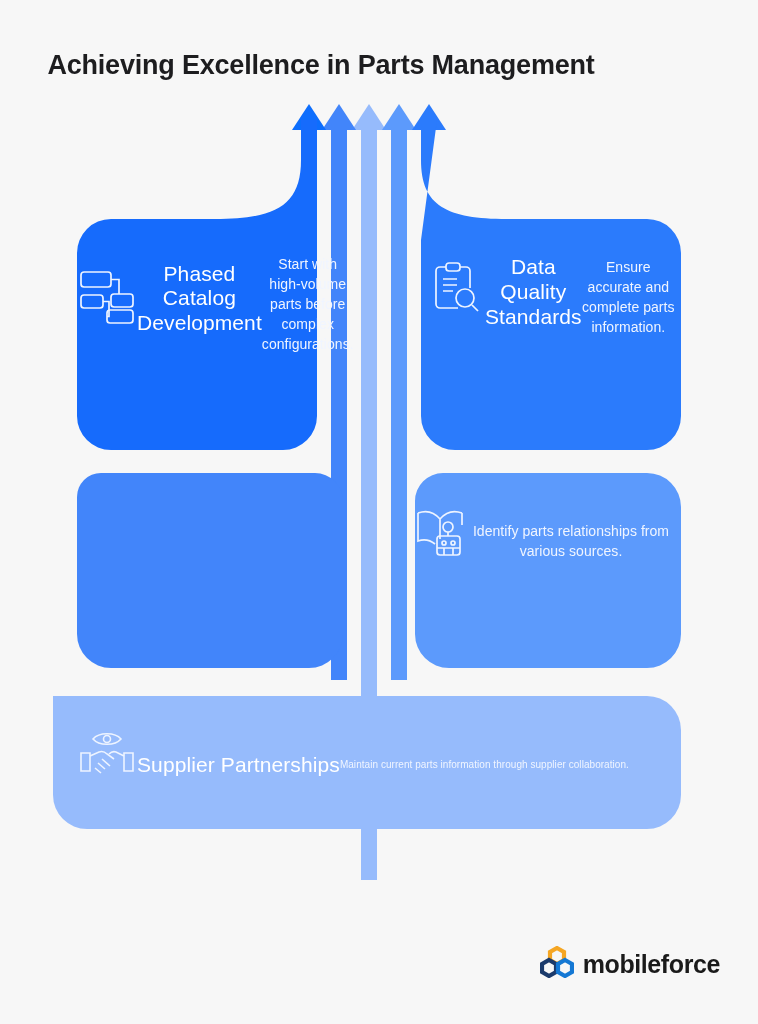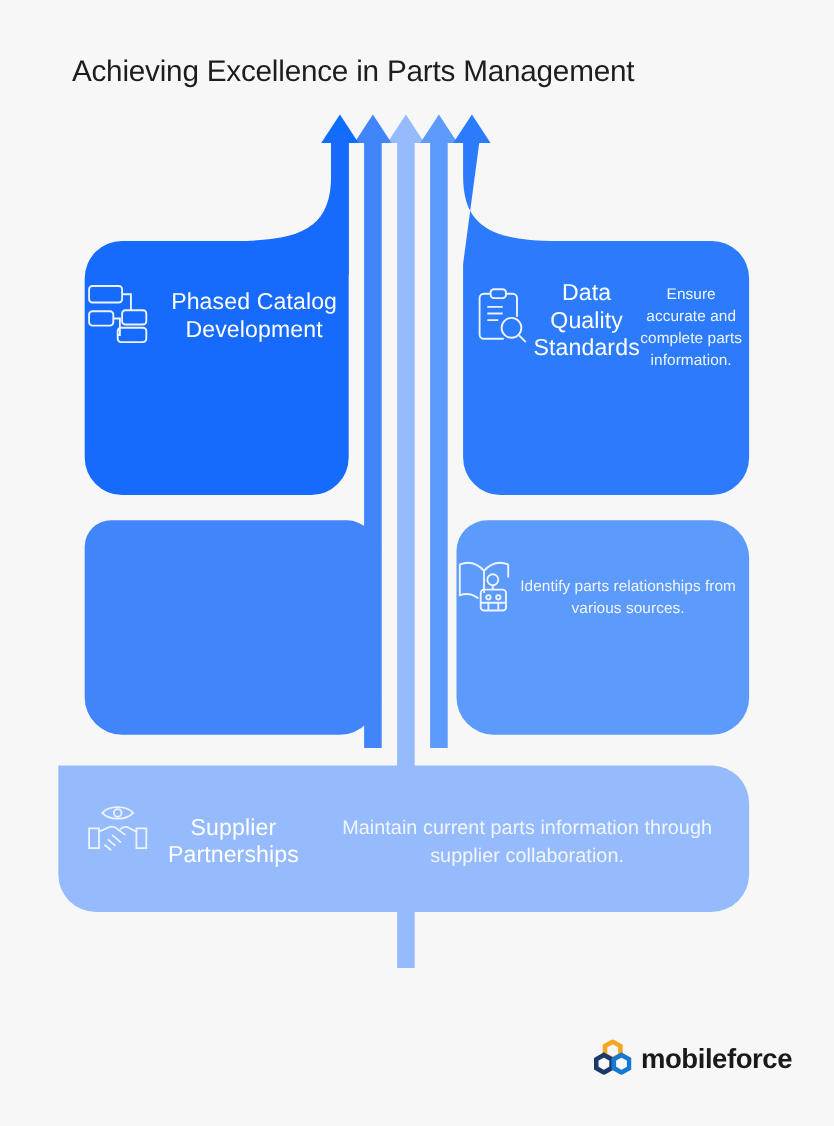--- a/index.html
+++ b/index.html
@@ -22,21 +22,21 @@
   }
 
   
   .title {
     position: absolute;
     top: 50px;
     left: 0;
     width: 642px;
     text-align: center;
     font-size: 27px;
-    font-weight: normal;
+    font-weight: bold;
     color: #1d1d1f;
     letter-spacing: -0.2px;
   }
 
   
   .art-layer {
     position: absolute;
     top: 0;
     left: 0;
     width: 758px;
@@ -74,21 +74,21 @@
   }
 
   
   #card-1-text { left: 77px;  top: 255px; width: 248px; }
   #card-2-text { left: 427px; top: 255px; width: 248px; }
   #card-3-text { left: 77px;  top: 505px; width: 262px; }
   #card-4-text { left: 412px; top: 505px; width: 258px; }
   #card-5-text { left: 77px;  top: 727px; width: 594px; }
 
   #card-5-text .card-title { font-size: 21px; margin-bottom: 0; }
-  #card-5-text .card-desc  { font-size: 18px; }
+  #card-5-text .card-desc  { font-size: 10px; }
 
   
   .logo {
     position: absolute;
     right: 38px;
     bottom: 42px;
     display: flex;
     align-items: center;
     gap: 9px;
   }
@@ -218,20 +218,21 @@
       <svg width="60" height="58" viewBox="0 0 60 58" fill="none" stroke="#eef4ff" stroke-width="1.7">
         <rect x="4" y="5" width="30" height="15" rx="3"></rect>
         <rect x="34" y="27" width="22" height="13" rx="3"></rect>
         <rect x="4" y="28" width="22" height="13" rx="3"></rect>
         <rect x="30" y="43" width="26" height="13" rx="3"></rect>
         <path d="M34 12.5 H42 V27"></path>
         <path d="M26 34.5 H32 V49.5 H30"></path>
       </svg>
     </span>
     <p class="card-title">Phased Catalog Development</p>
+    <p class="card-desc">Start with high-volume parts before complex configurations.</p>
   </div>
 
   <div class="card-text" id="card-2-text">
     <span class="card-icon">
       <svg width="58" height="58" viewBox="0 0 58 58" fill="none" stroke="#eef4ff" stroke-width="1.7">
         <path d="M19 7 H13 a4 4 0 0 0 -4 4 V44 a4 4 0 0 0 4 4 H31"></path>
         <path d="M33 7 H39 a4 4 0 0 1 4 4 V28"></path>
         <rect x="19" y="3" width="14" height="8" rx="3"></rect>
         <path d="M16 19 H30 M16 25 H30 M16 31 H26"></path>
         <circle cx="38" cy="38" r="9"></circle>

